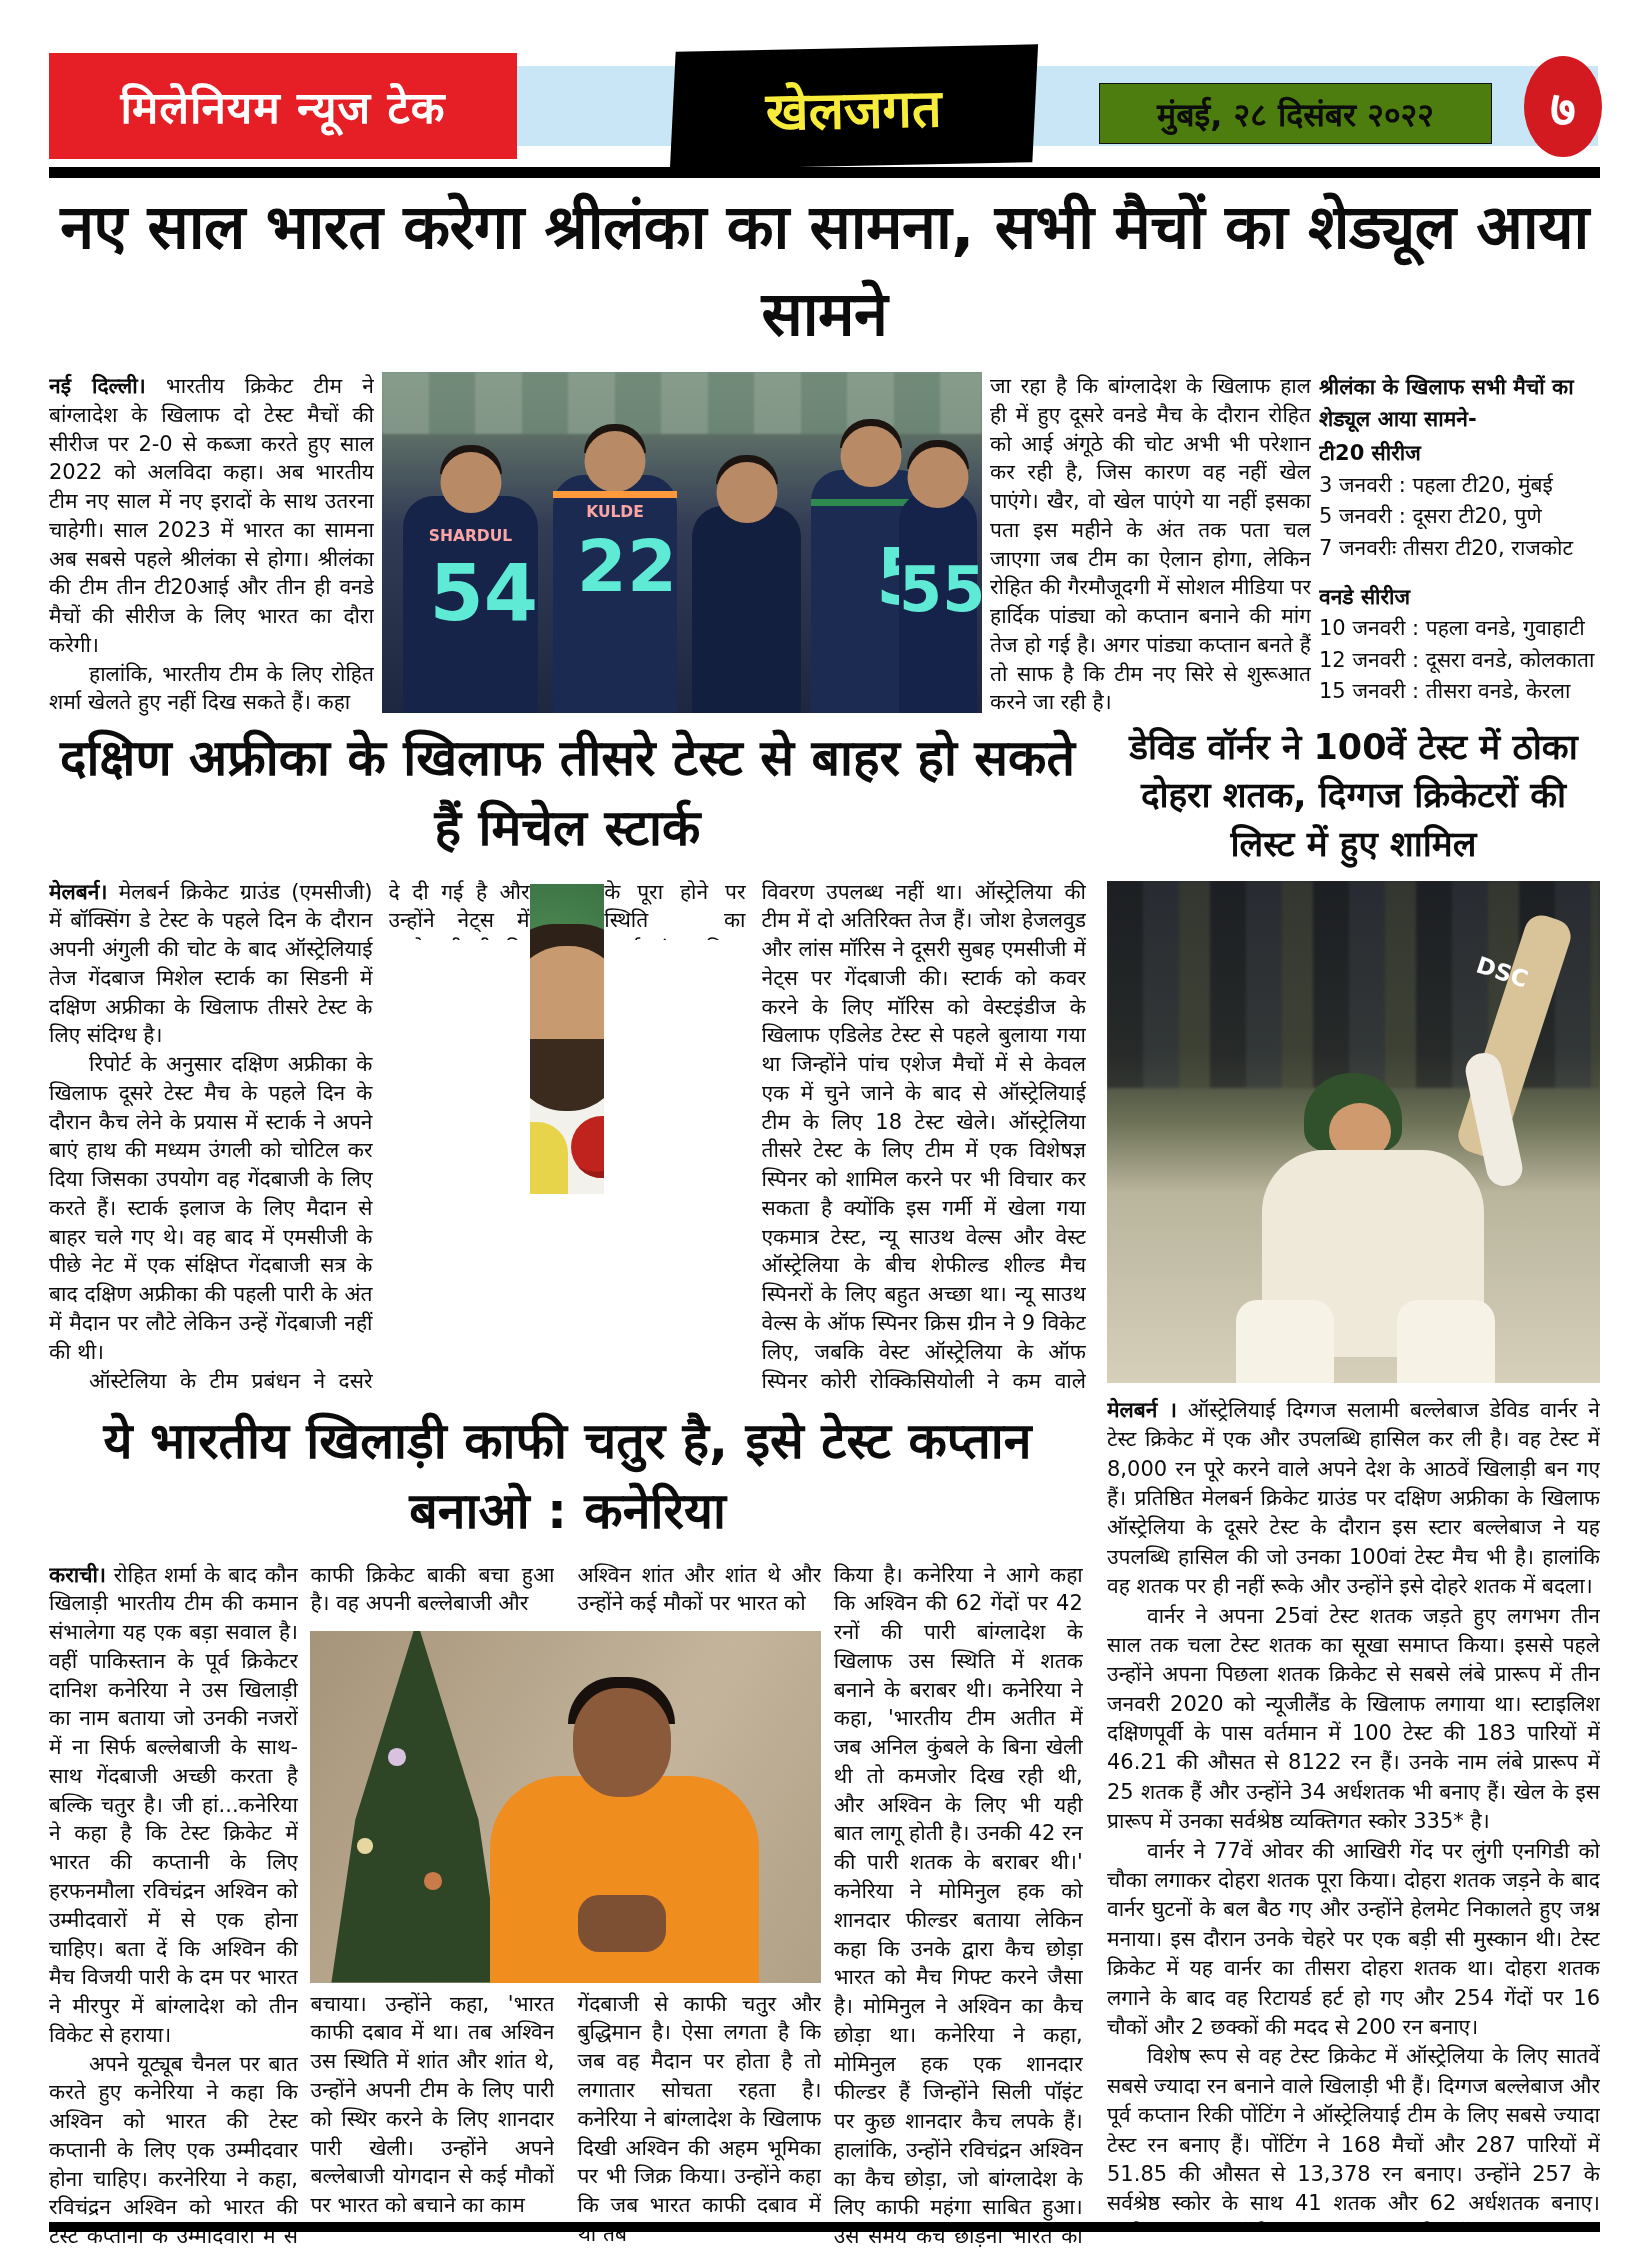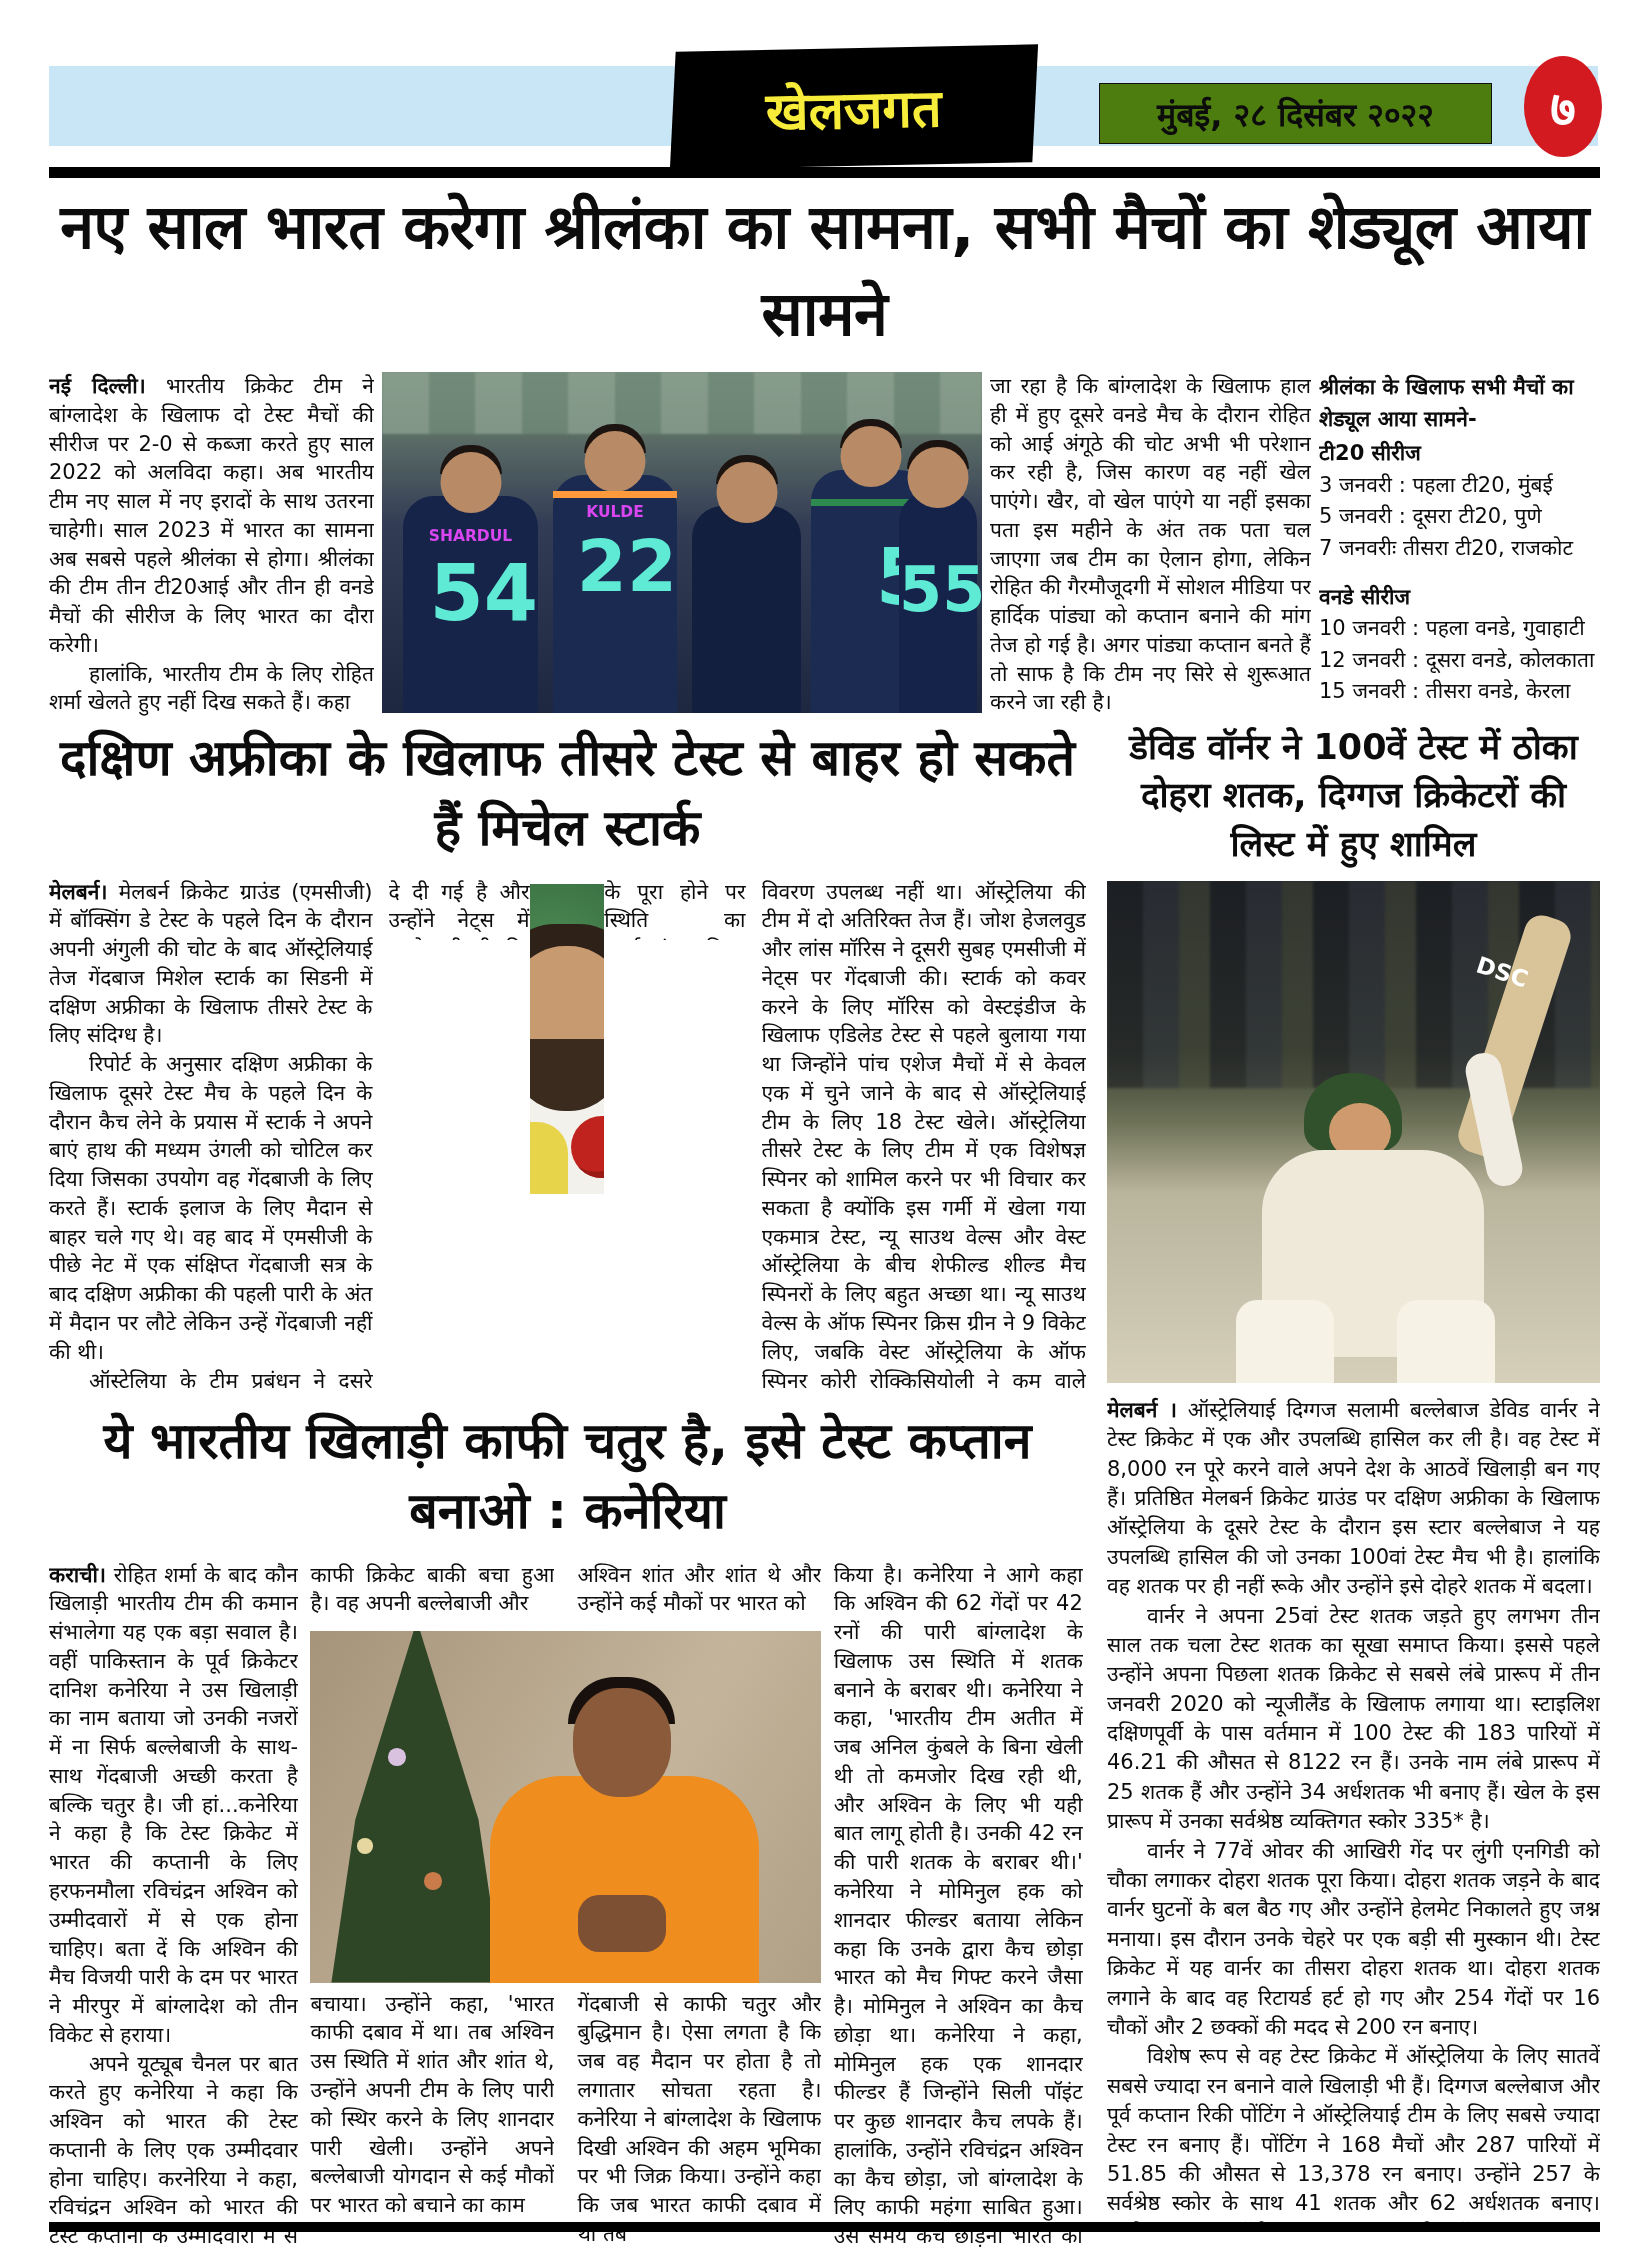--- a/index.html
+++ b/index.html
@@ -81,21 +81,21 @@
   
   .ph-team { background:linear-gradient(180deg,#7d8f80 0%,#5d6e66 18%,#323c55 45%,#1d2740 100%); }
   .ph-team .stand { position:absolute; top:0; left:0; right:0; height:62px;
       background:repeating-linear-gradient(90deg,#8aa08e 0 47px,#708a78 47px 93px); filter:blur(1px); opacity:.8; }
   .player { position:absolute; bottom:0; border-radius:31px 31px 0 0; background:#16244a; }
   .player .head { position:absolute; top:-44px; left:50%; transform:translateX(-50%);
       width:61px; height:61px; border-radius:50%; background:#b98a66; }
   .player .hair { position:absolute; top:-51px; left:50%; transform:translateX(-50%);
       width:62px; height:29px; border-radius:31px 31px 0 0; background:#1c1410; }
   .jersey-num { position:absolute; width:100%; text-align:right; color:#5eead4; font-weight:bold; }
-  .jersey-name { position:absolute; width:100%; text-align:center; color:#d946ef; font-weight:bold; }
+  .jersey-name { position:absolute; width:100%; text-align:center; color:#fca5a5; font-weight:bold; }
   .flagband { position:absolute; left:0; right:0; height:7.2px; }
 
   
   .ph-starc { background:radial-gradient(circle at 30% 25%,#4e8d55 0%,#35683e 55%,#24492b 100%); }
   .ph-starc .torso { position:absolute; bottom:-21px; left:50%; transform:translateX(-50%);
       width:290px; height:135px; border-radius:62px 62px 0 0; background:#f2f1ec; }
   .ph-starc .collar { position:absolute; bottom:98px; left:50%; transform:translateX(-50%);
       width:135px; height:31px; border-radius:0 0 41px 41px; background:#d8d5cc; }
   .ph-starc .face { position:absolute; top:62px; left:50%; transform:translateX(-50%);
       width:129px; height:155px; border-radius:48%; background:#c79a70; }
@@ -145,20 +145,23 @@
       border-radius:52px 52px 0 0; background:#17100c; }
   .ph-kan .hands { position:absolute; right:155px; bottom:31px; width:88px; height:57px;
       border-radius:21px; background:#7d4f33; }
 </style>
 </head>
 <body>
 
 <div class="page">
 
   <div class="masthead-band"></div>
+  <div class="brand-box">
+    <span>मिलेनियम न्यूज टेक</span>
+  </div>
   <div class="section-box">
     <span>खेलजगत</span>
   </div>
   <div class="date-box">
     <span>मुंबई, २८ दिसंबर २०२२</span>
   </div>
   <div class="page-circle">
     <span>७</span>
   </div>
   <div class="top-rule"></div>

